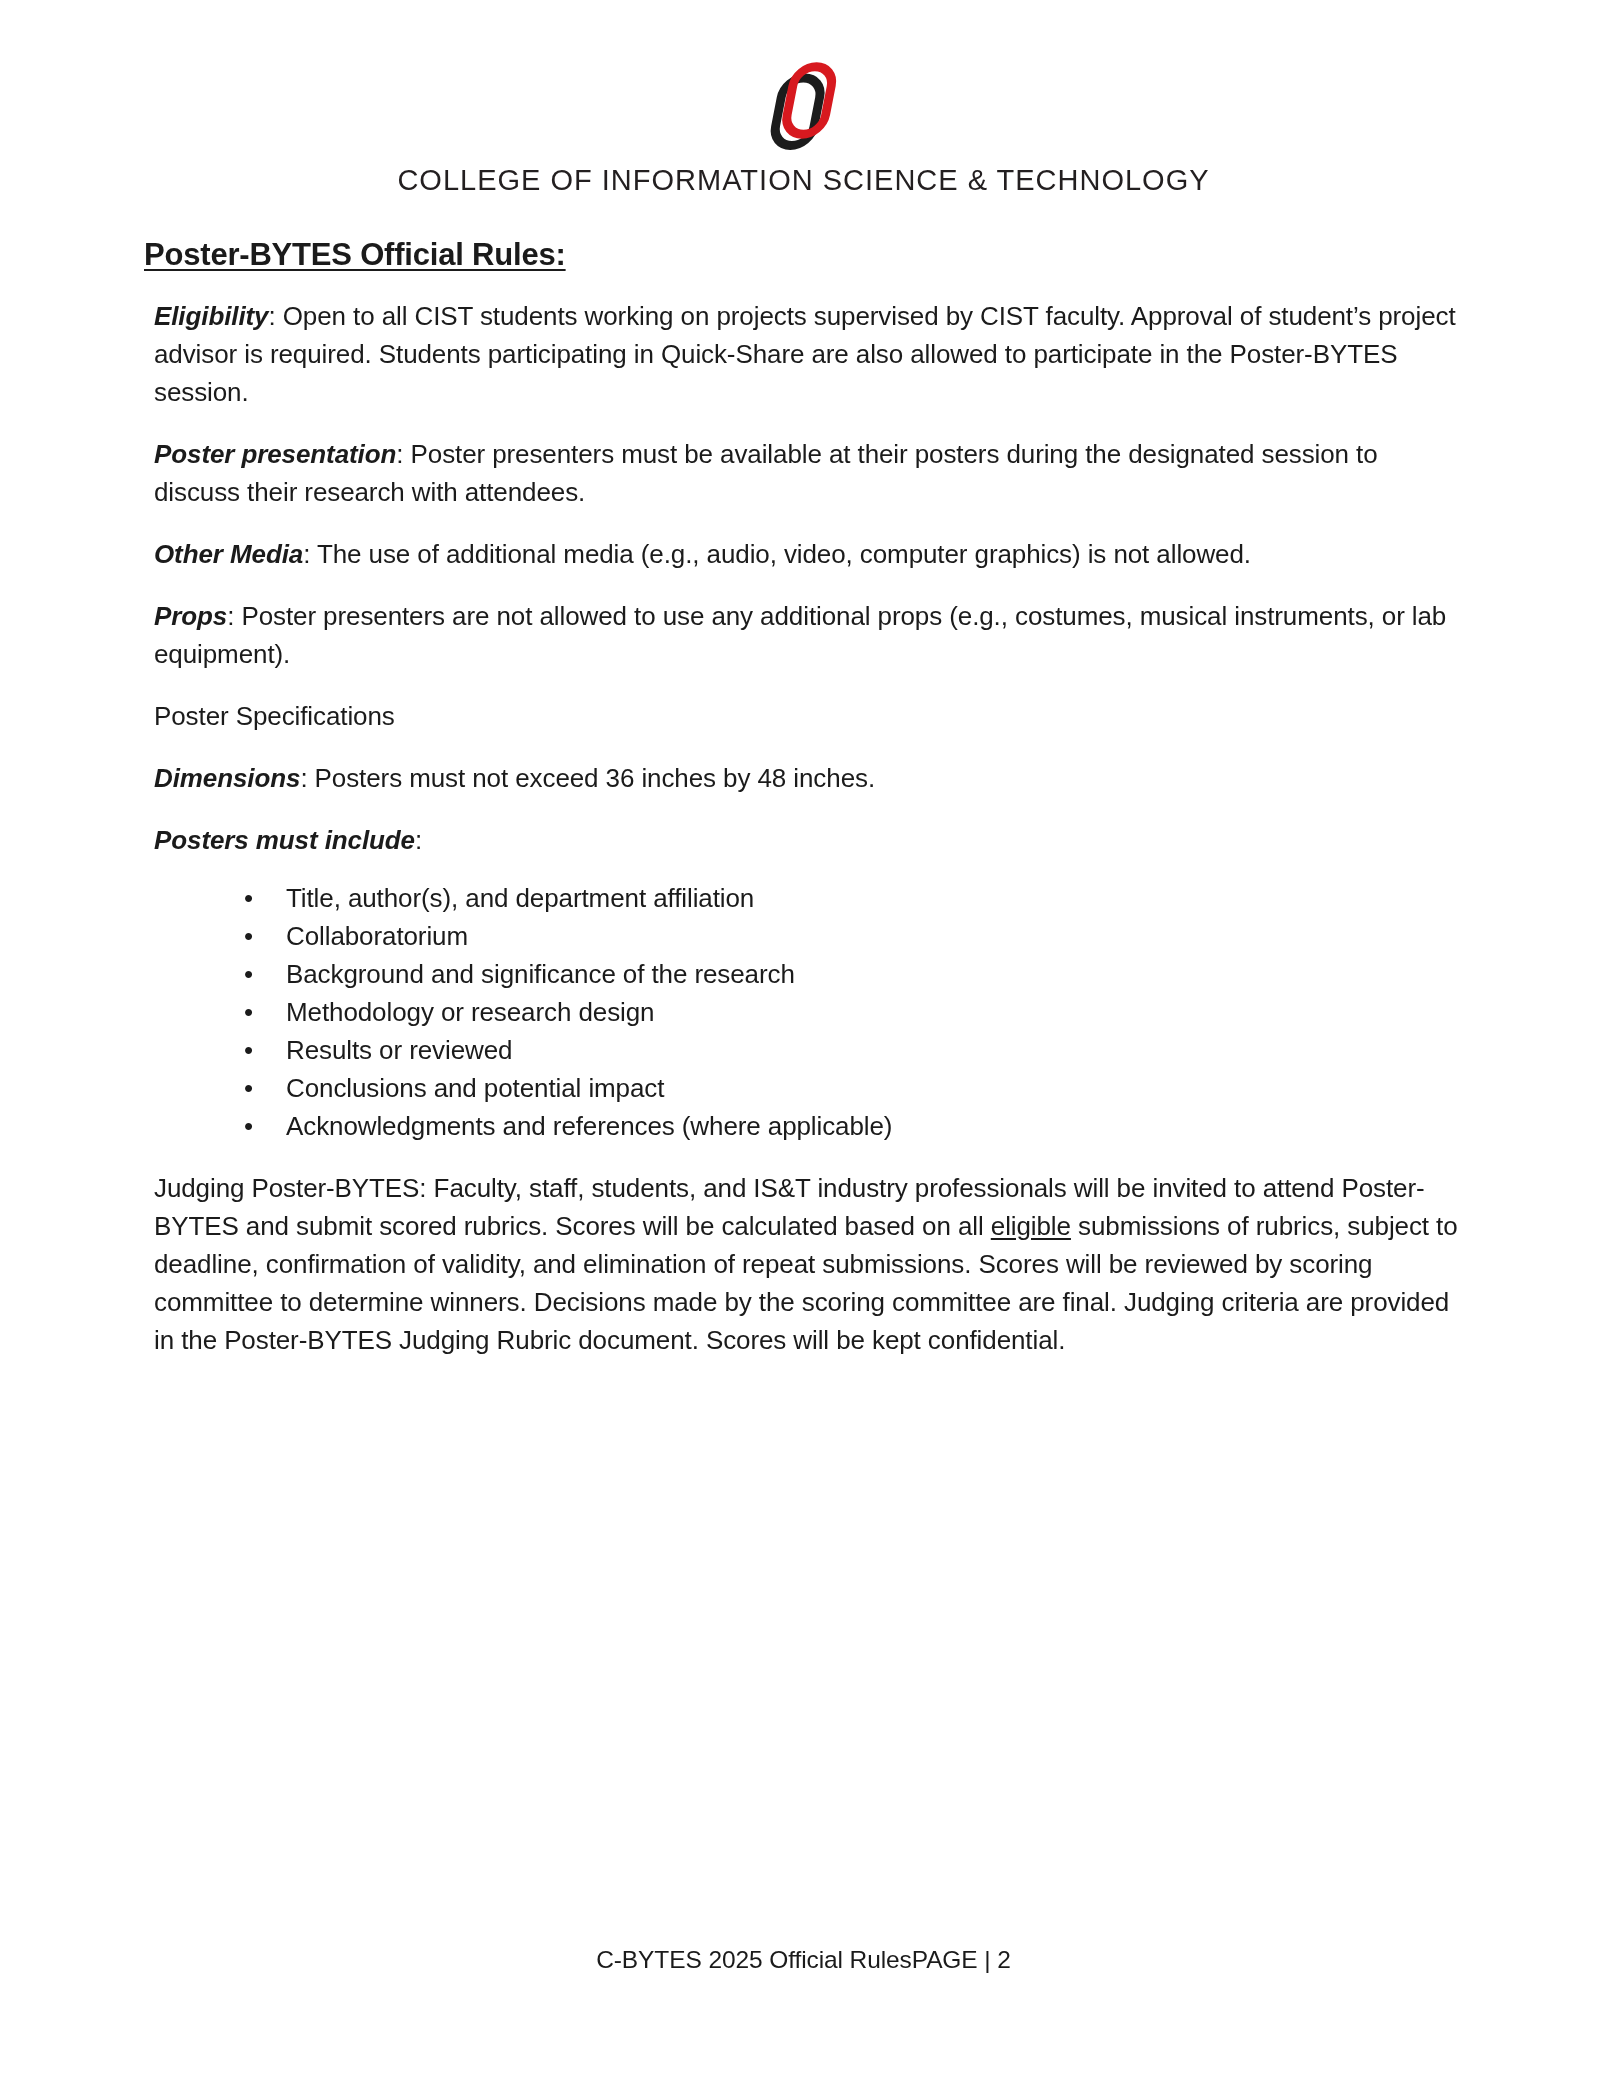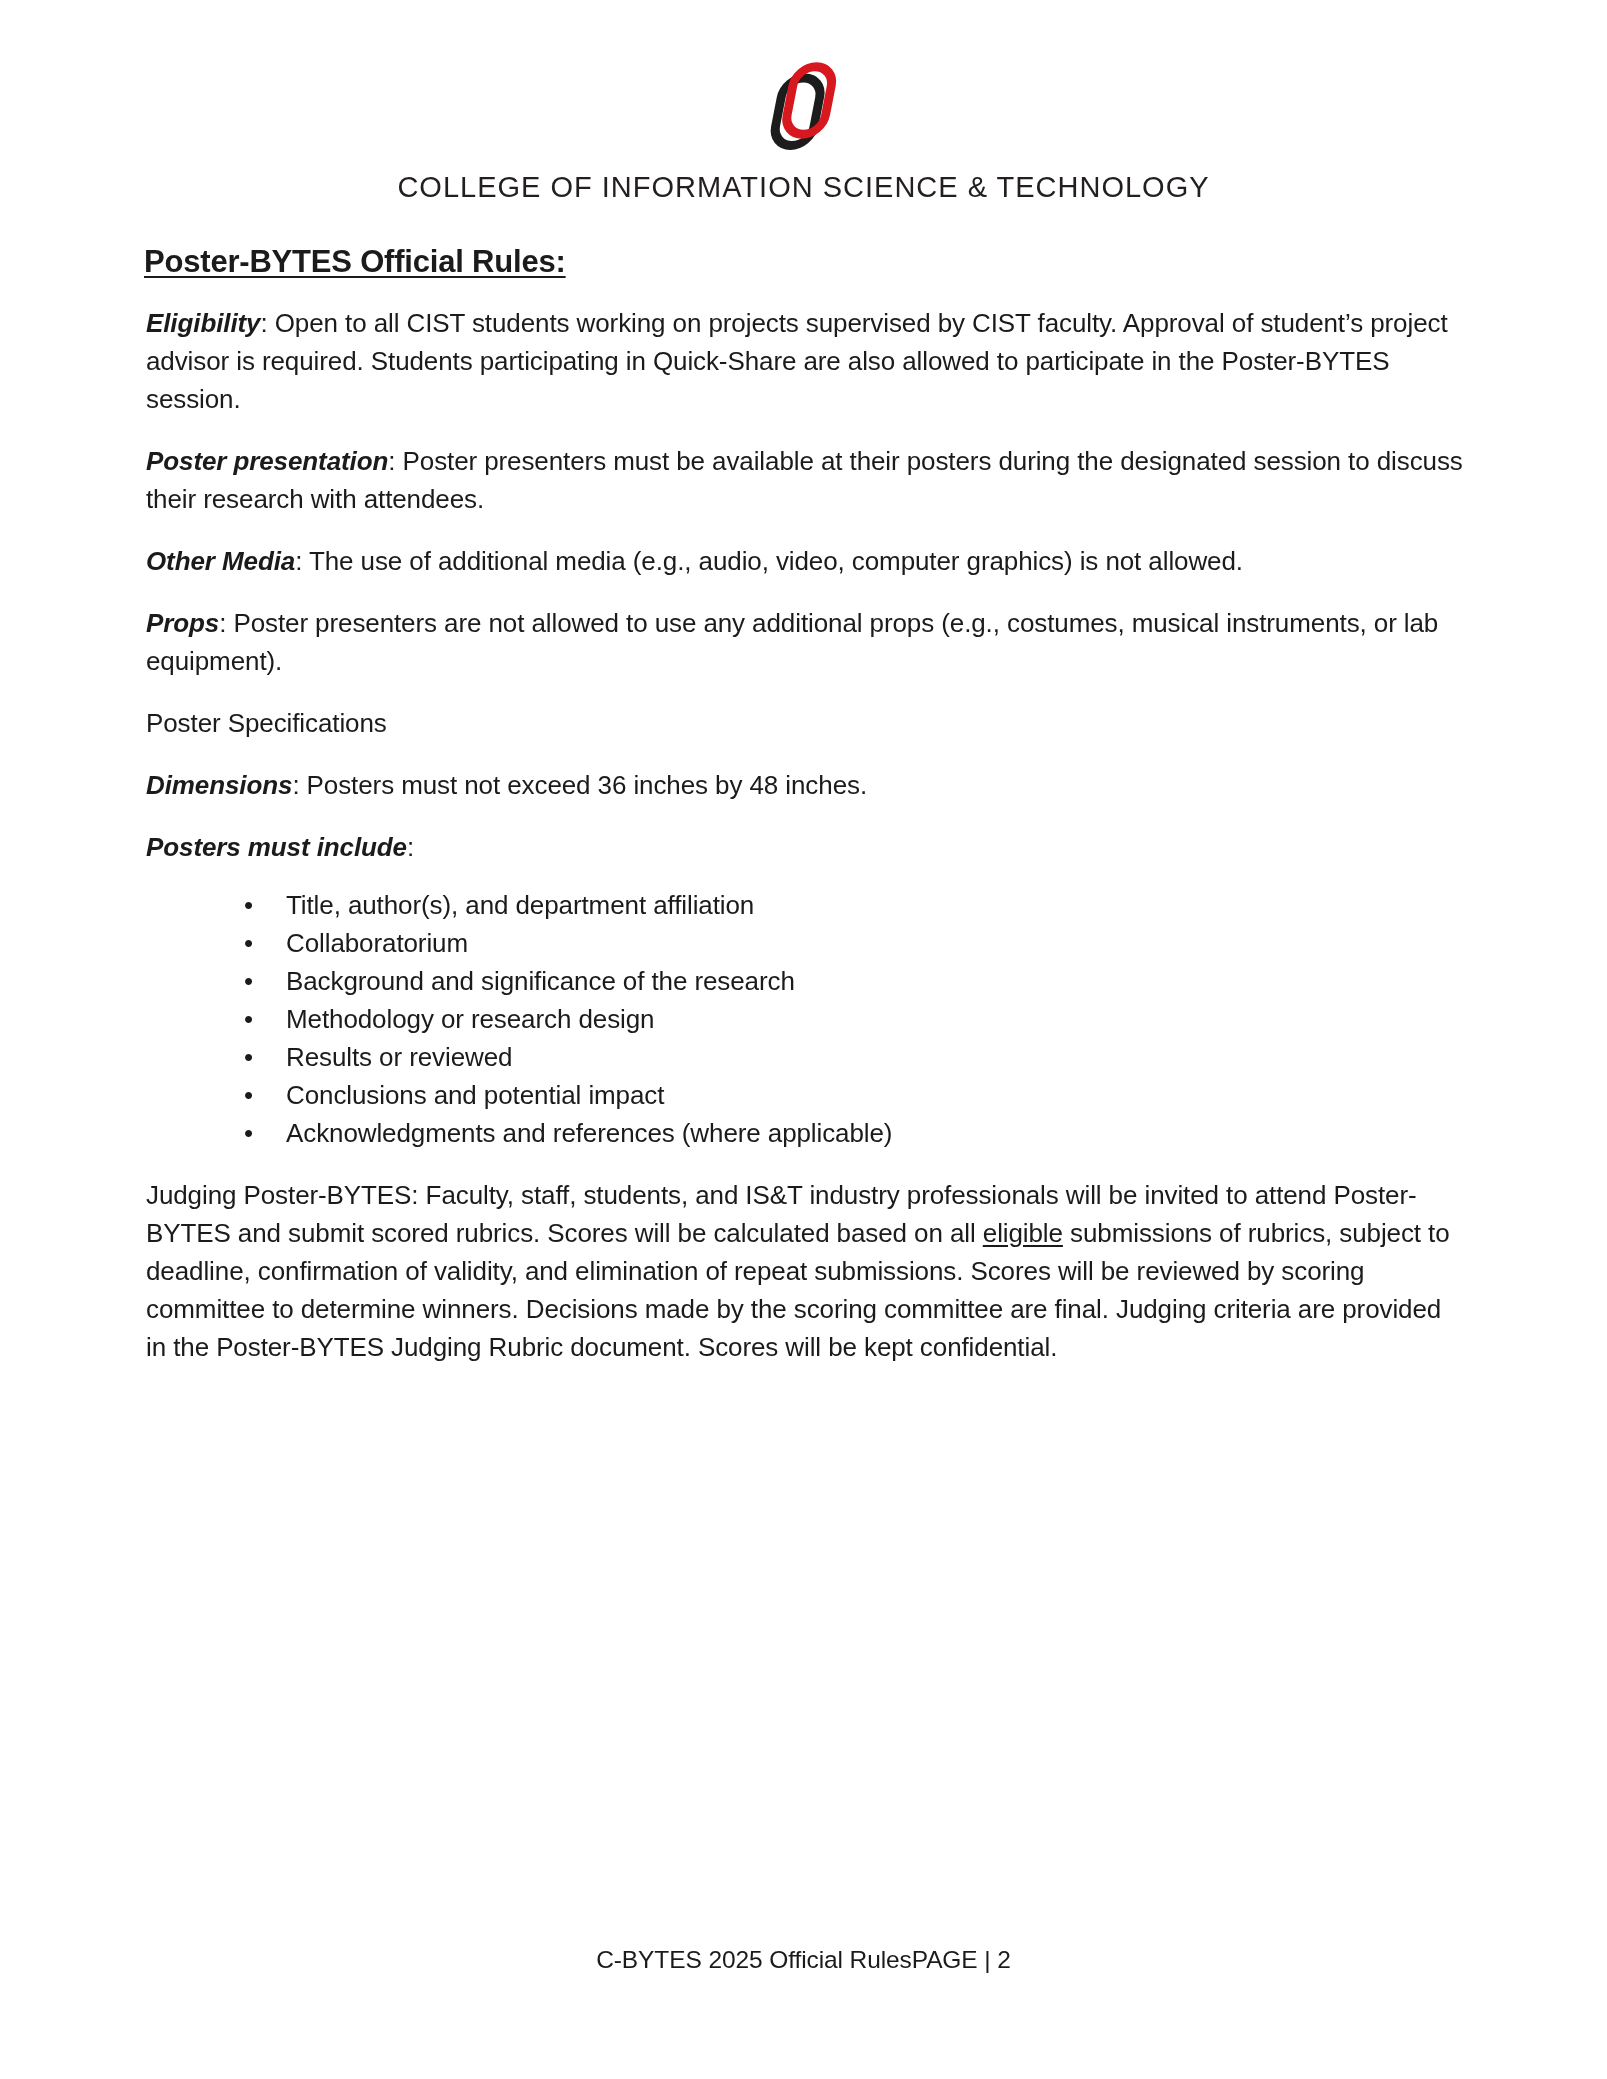--- a/index.html
+++ b/index.html
@@ -3,28 +3,28 @@
 <meta charset="utf-8">
 <style>
   html, body { margin: 0; padding: 0; background: #ffffff; }
   body { width: 1607px; height: 2079px; position: relative;
          font-family: "Liberation Sans", sans-serif; color: #1b1b1b; }
   .page { box-sizing: border-box; width: 1607px; height: 2079px;
           padding: 62px 144px 0 144px; position: relative; background: #ffffff; }
 
   .header { text-align: center; }
   .logo { display: inline-block; height: 90px; width: 74px; }
-  .college { margin-top: 15px; font-size: 29px; letter-spacing: 1px;
+  .college { margin-top: 8px; font-size: 29px; letter-spacing: 1px;
              color: #231f20; font-weight: 400; white-space: nowrap; }
 
   .doc-title { margin: 40px 0 0 0; font-size: 31px; font-weight: 700;
                text-decoration: underline; text-underline-offset: 4px;
                text-decoration-thickness: 2px; letter-spacing: -0.2px; }
 
-  .para { margin: 24px 0 0 2px; font-size: 26px; line-height: 38px;
+  .para { margin: 24px 0 0 10px; font-size: 26px; line-height: 38px;
           letter-spacing: -0.1px; }
   .lead-bi { font-weight: 700; font-style: italic; }
   .lead-b  { font-weight: 400; }
   .u { text-decoration: underline; text-underline-offset: 3px; }
 
   ul.req-list { margin: 20px 0 0 0; padding: 0 0 0 96px; list-style: none; }
   ul.req-list li { position: relative; padding-left: 46px; font-size: 26px;
                    line-height: 38px; letter-spacing: -0.1px; }
   ul.req-list .bullet { position: absolute; left: 4px; top: 0; }
 

